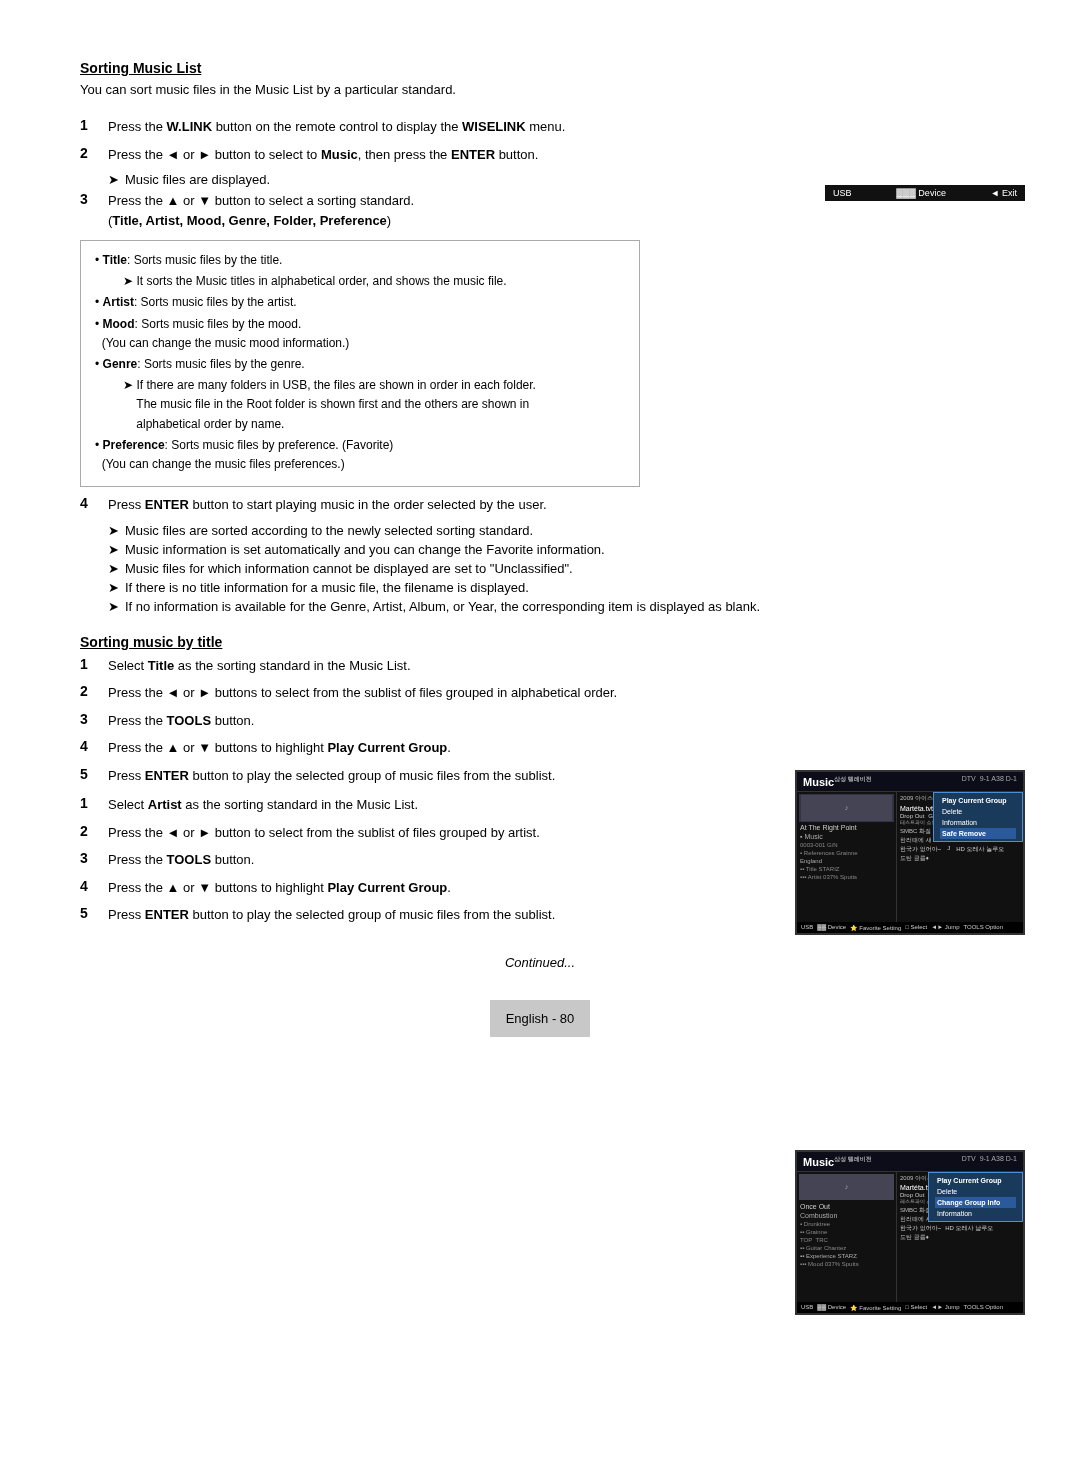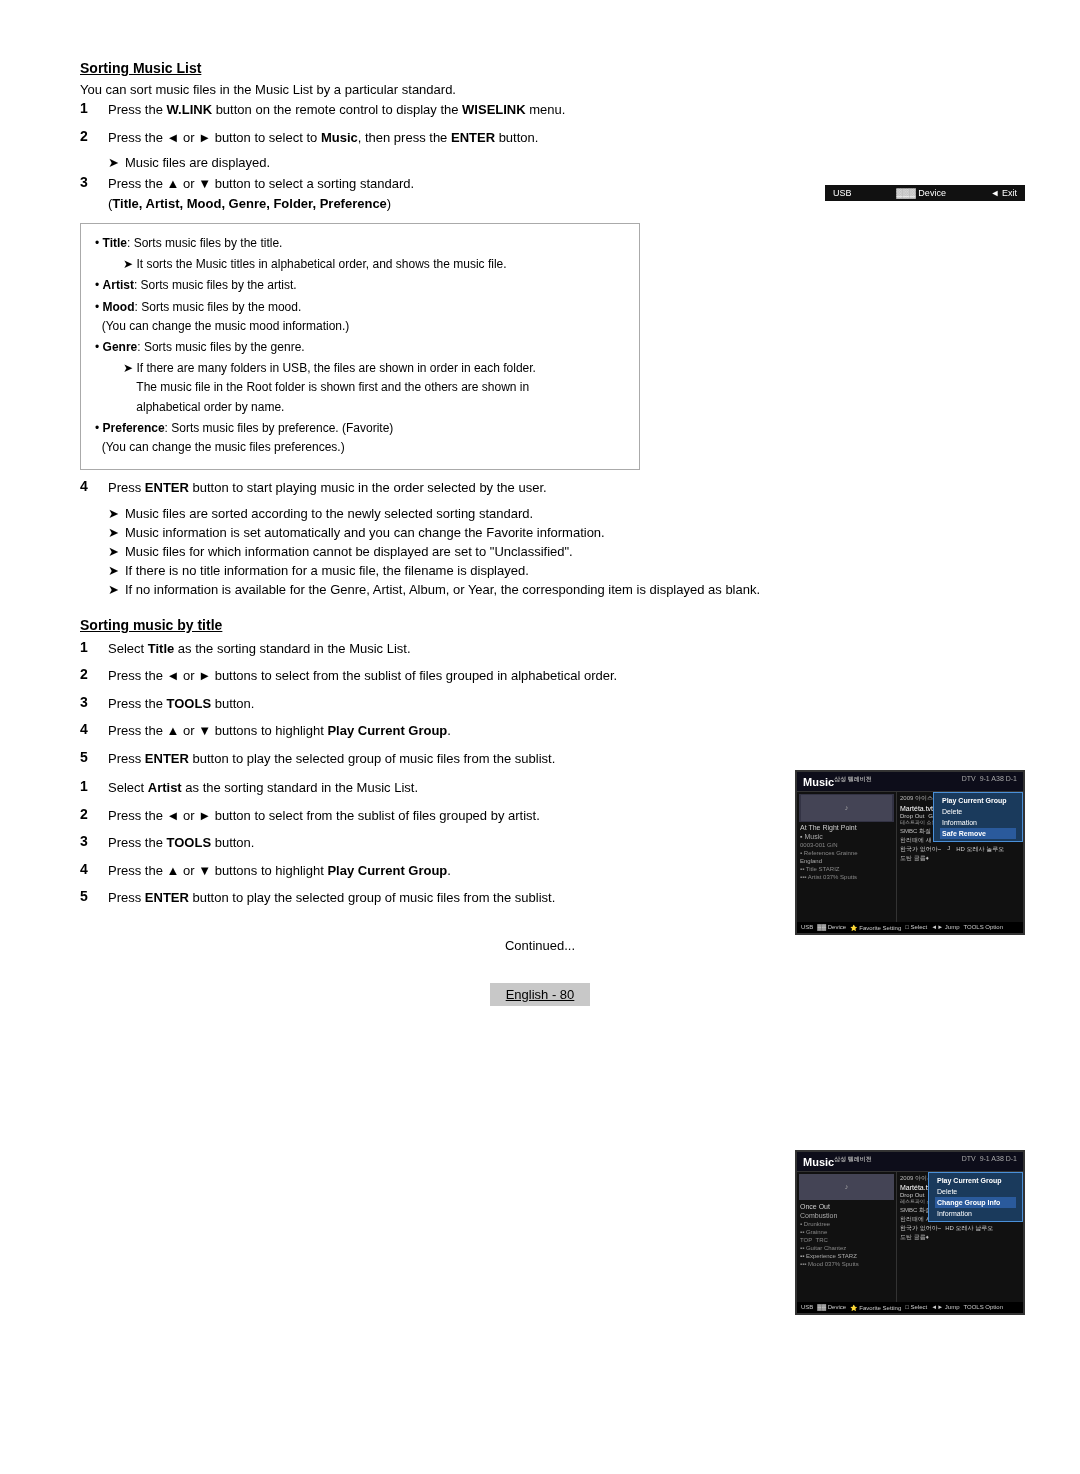--- a/index.html
+++ b/index.html
@@ -19,21 +19,21 @@
       position: relative;
     }
     .section-title {
       font-weight: bold;
       font-size: 14px;
       text-decoration: underline;
       margin-bottom: 6px;
     }
     .intro-text {
       font-size: 13px;
-      margin-bottom: 3px;
+      margin-bottom: 20px;
     }
     .step-list {
       list-style: none;
       margin-bottom: 10px;
     }
     .step-item {
       display: flex;
       align-items: flex-start;
       margin-bottom: 8px;
       font-size: 13px;
@@ -80,32 +80,32 @@
       margin-left: 28px;
     }
     .subsection-title {
       font-weight: bold;
       font-size: 14px;
       text-decoration: underline;
       margin: 20px 0 6px 0;
     }
     .continued-text {
       text-align: center;
+      font-style: italic;
       font-size: 13px;
       margin-top: 30px;
     }
     .page-number-bar {
       background: #c8c8c8;
       color: #000;
       text-align: center;
       font-size: 13px;
-      padding: 4px 16px;
+      padding: 11px 16px;
       display: inline-block;
       margin: 10px auto;
-      text-decoration: underline;
     }
     .bottom-bar {
       text-align: center;
       margin-top: 20px;
     }
     .right-col {
       position: absolute;
       right: 55px;
     }
     .usb-bar {

